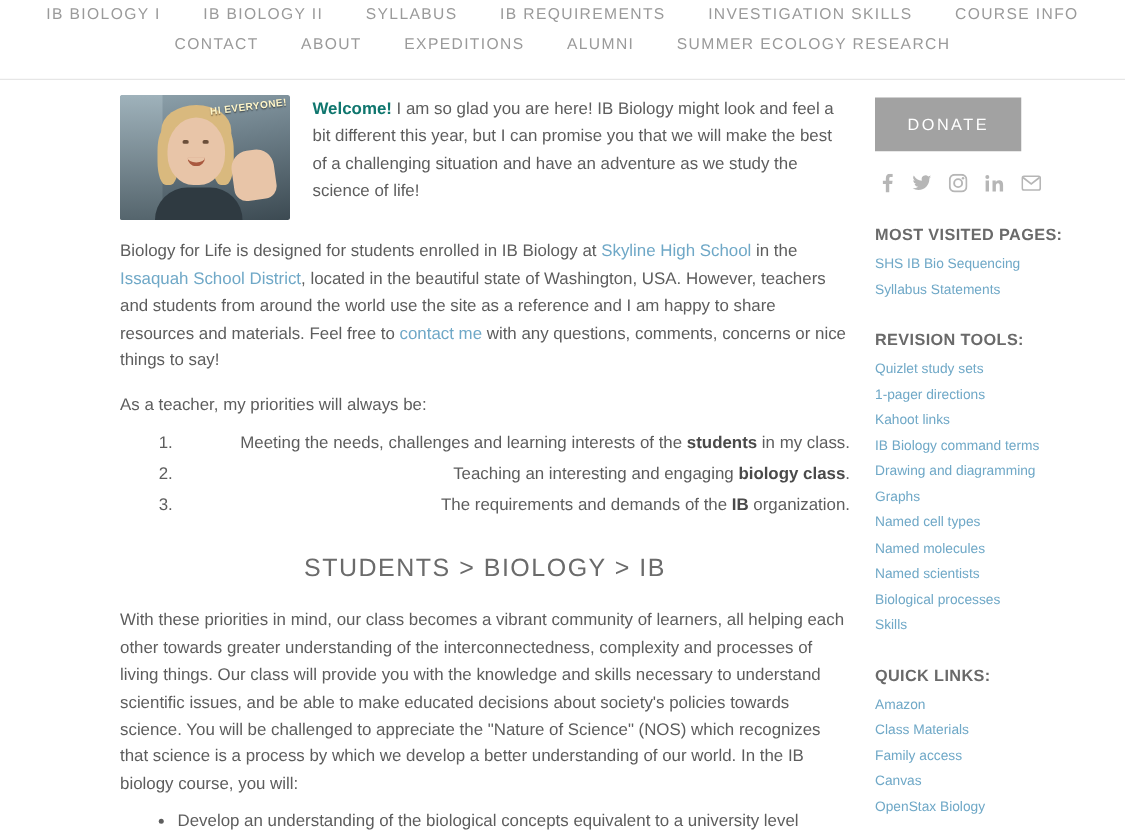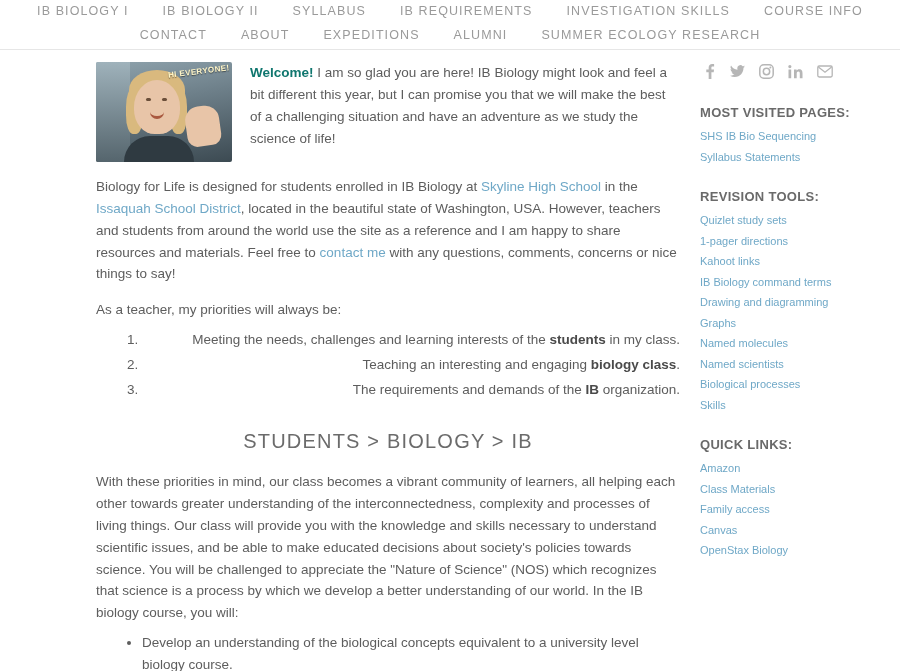--- a/index.html
+++ b/index.html
@@ -15,21 +15,21 @@
     position: relative;
     width: 900px; height: 671px;
     background: #ffffff;
   }
 
   
   .navwrap {
     background: #ffffff;
     padding-top: 0;
     border-bottom: 1px solid #e6e6e6;
-    height: 50px;
+    height: 64px;
   }
   .navrow {
     display: flex;
     justify-content: center;
     align-items: center;
     gap: 34px;
     font-size: 12.5px;
     letter-spacing: 1.1px;
     color: #9a9a9a;
   }
@@ -254,20 +254,21 @@
       <p class="para">With these priorities in mind, our class becomes a vibrant community of learners, all helping each other towards greater understanding of the interconnectedness, complexity and processes of living things.  Our class will provide you with the knowledge and skills necessary to understand scientific issues, and be able to make educated decisions about society's policies towards science.  You will be challenged to appreciate the "Nature of Science" (NOS) which recognizes that science is a process by which we develop a better understanding of our world.  In the IB biology course, you will:</p>
 
       <ul class="bullets">
         <li>Develop an understanding of the biological concepts equivalent to a university level biology course.</li>
 
       </ul>
     </div>
 
     <div class="sidebar">
 
+      <button class="donate">DONATE</button>
 
       <div class="socials">
         <span class="sicon">
           <svg width="13" height="15" viewBox="0 0 13 15">
               <path d="M8.4 15V8.2h2.3l.35-2.65H8.4V3.86c0-.77.21-1.29 1.31-1.29h1.4V.2C10.87.16 10.04.08 9.07.08c-2.02 0-3.4 1.23-3.4 3.5v1.97H3.3V8.2h2.37V15h2.73z" fill="#b6b6b6"></path>
             </svg>
         </span>
         <span class="sicon">
           <svg width="15" height="15" viewBox="0 0 15 15">
               <path d="M15 2.6c-.55.25-1.14.41-1.77.49.63-.38 1.12-.98 1.35-1.7-.6.35-1.26.61-1.96.75A3.07 3.07 0 0 0 7.4 4.94c0 .24.03.47.08.7A8.72 8.72 0 0 1 1.04 1.4a3.1 3.1 0 0 0 .95 4.1c-.5-.01-.98-.16-1.39-.38v.04c0 1.49 1.05 2.73 2.45 3.01-.26.07-.53.11-.81.11-.2 0-.39-.02-.58-.06.39 1.22 1.52 2.1 2.86 2.13A6.15 6.15 0 0 1 0 11.63a8.67 8.67 0 0 0 4.72 1.39c5.66 0 8.76-4.72 8.76-8.82v-.4A6.3 6.3 0 0 0 15 2.6z" fill="#b6b6b6"></path>
@@ -300,20 +301,21 @@
       </div>
 
       <div class="sb-block">
         <div class="sb-head">REVISION TOOLS:</div>
         <a class="sb-link">Quizlet study sets</a>
         <a class="sb-link">1-pager directions</a>
         <a class="sb-link">Kahoot links</a>
         <a class="sb-link">IB Biology command terms</a>
         <a class="sb-link">Drawing and diagramming</a>
         <a class="sb-link">Graphs</a>
+        <a class="sb-link">Named cell types</a>
         <a class="sb-link">Named molecules</a>
         <a class="sb-link">Named scientists</a>
         <a class="sb-link">Biological processes</a>
         <a class="sb-link">Skills</a>
       </div>
 
       <div class="sb-block">
         <div class="sb-head">QUICK LINKS:</div>
         <a class="sb-link">Amazon</a>
         <a class="sb-link">Class Materials</a>

